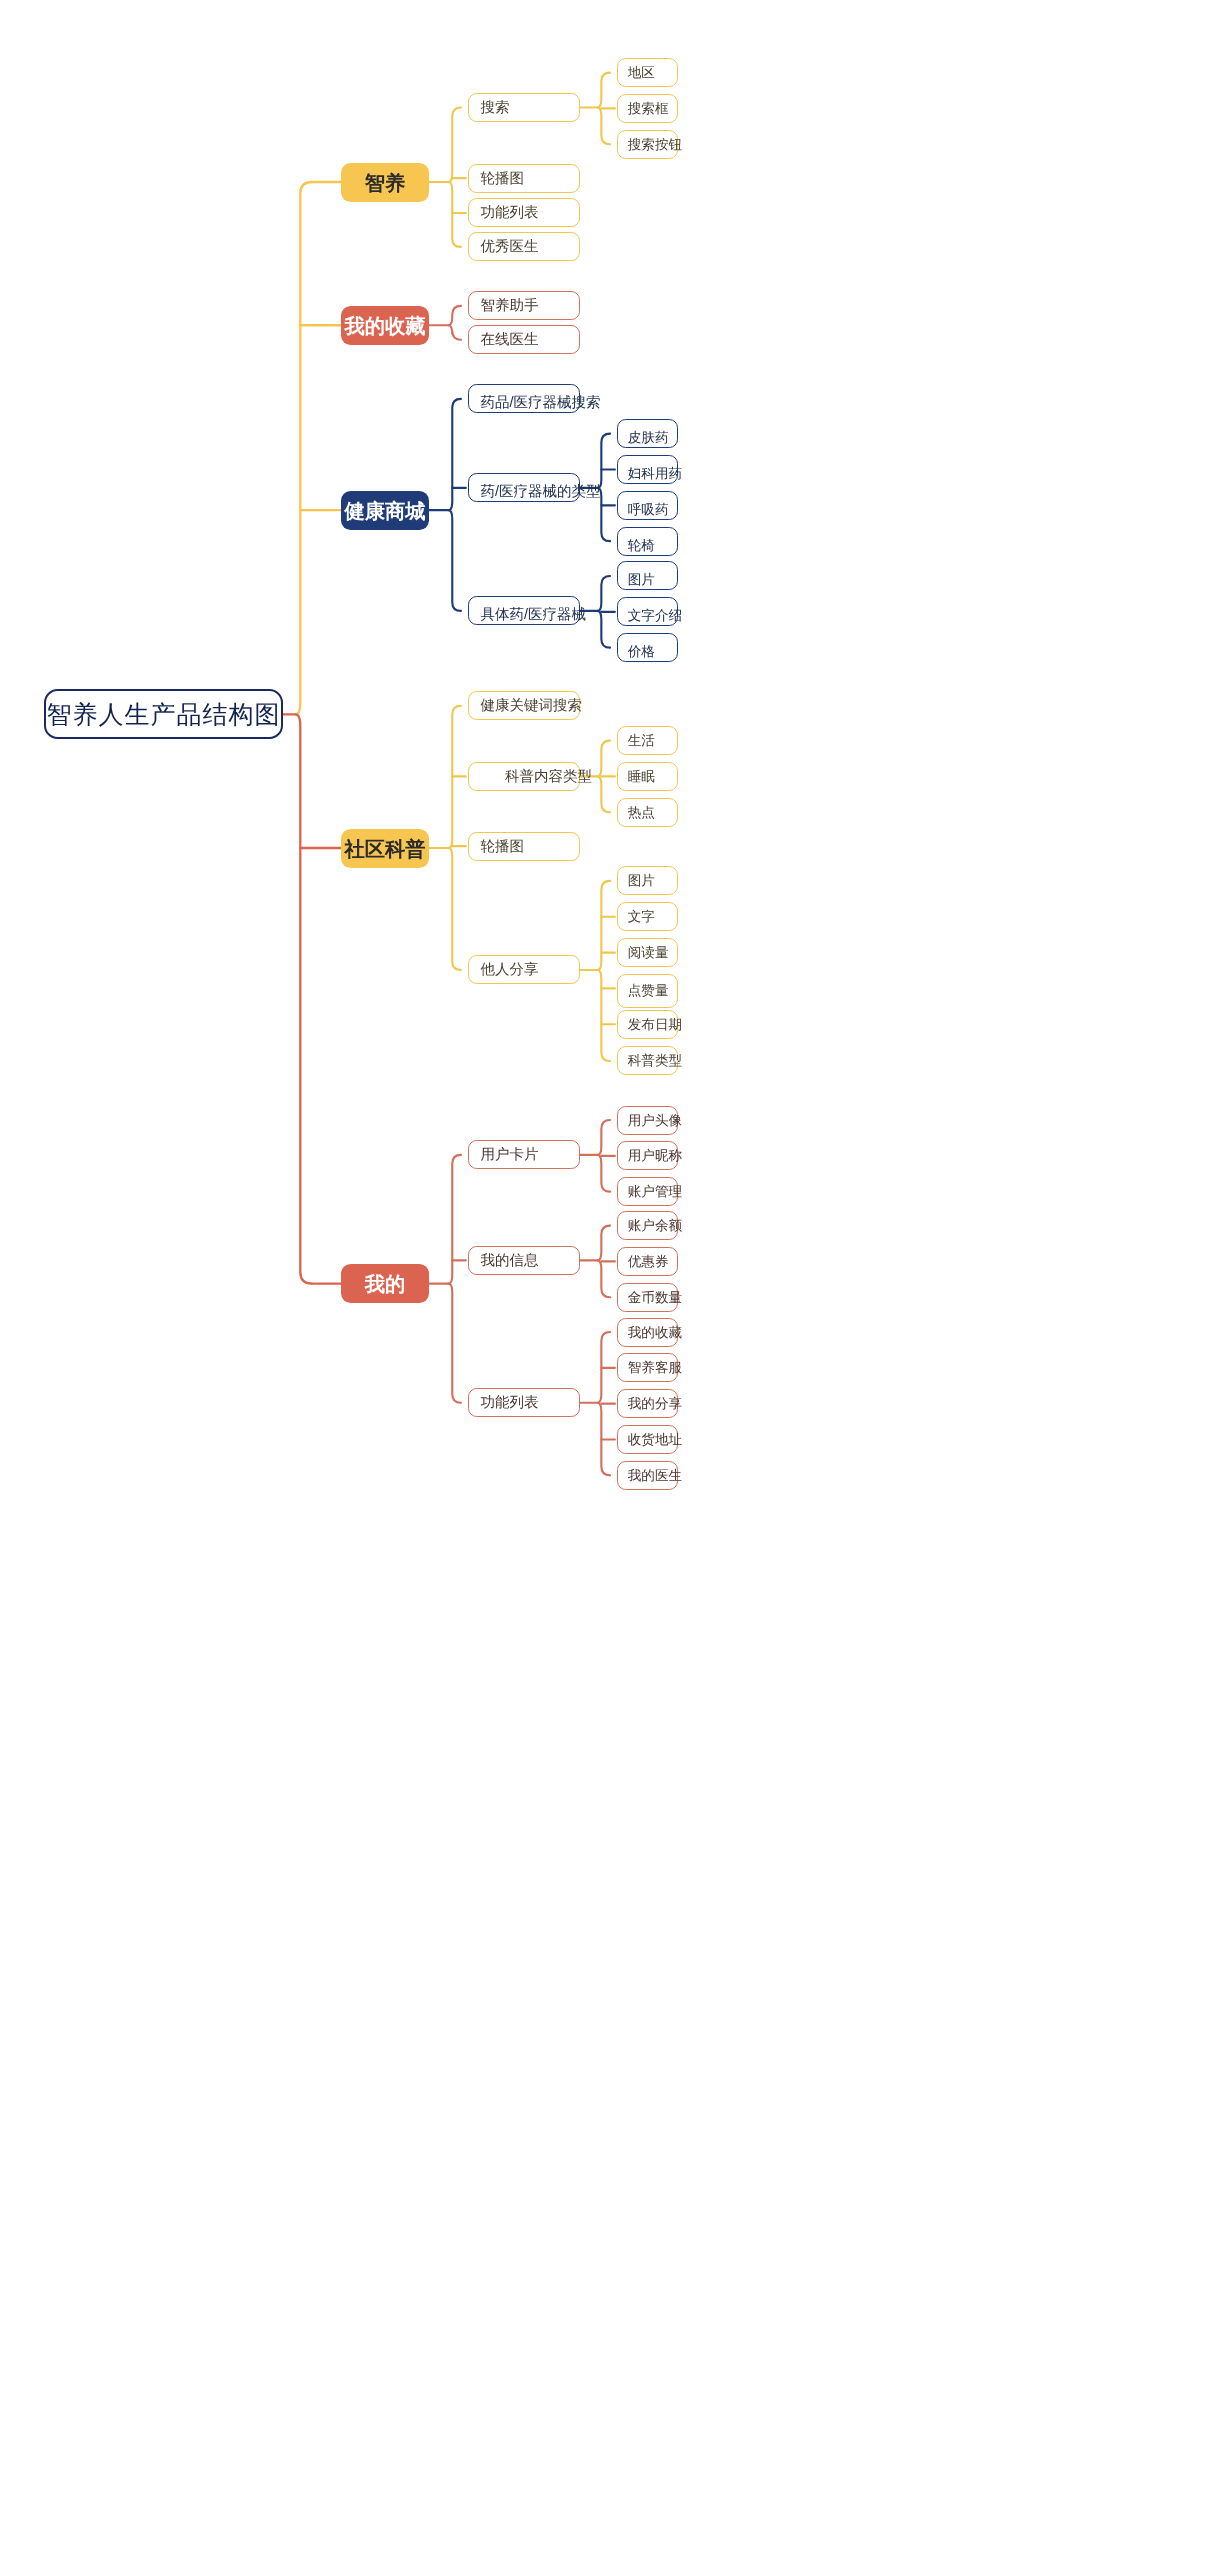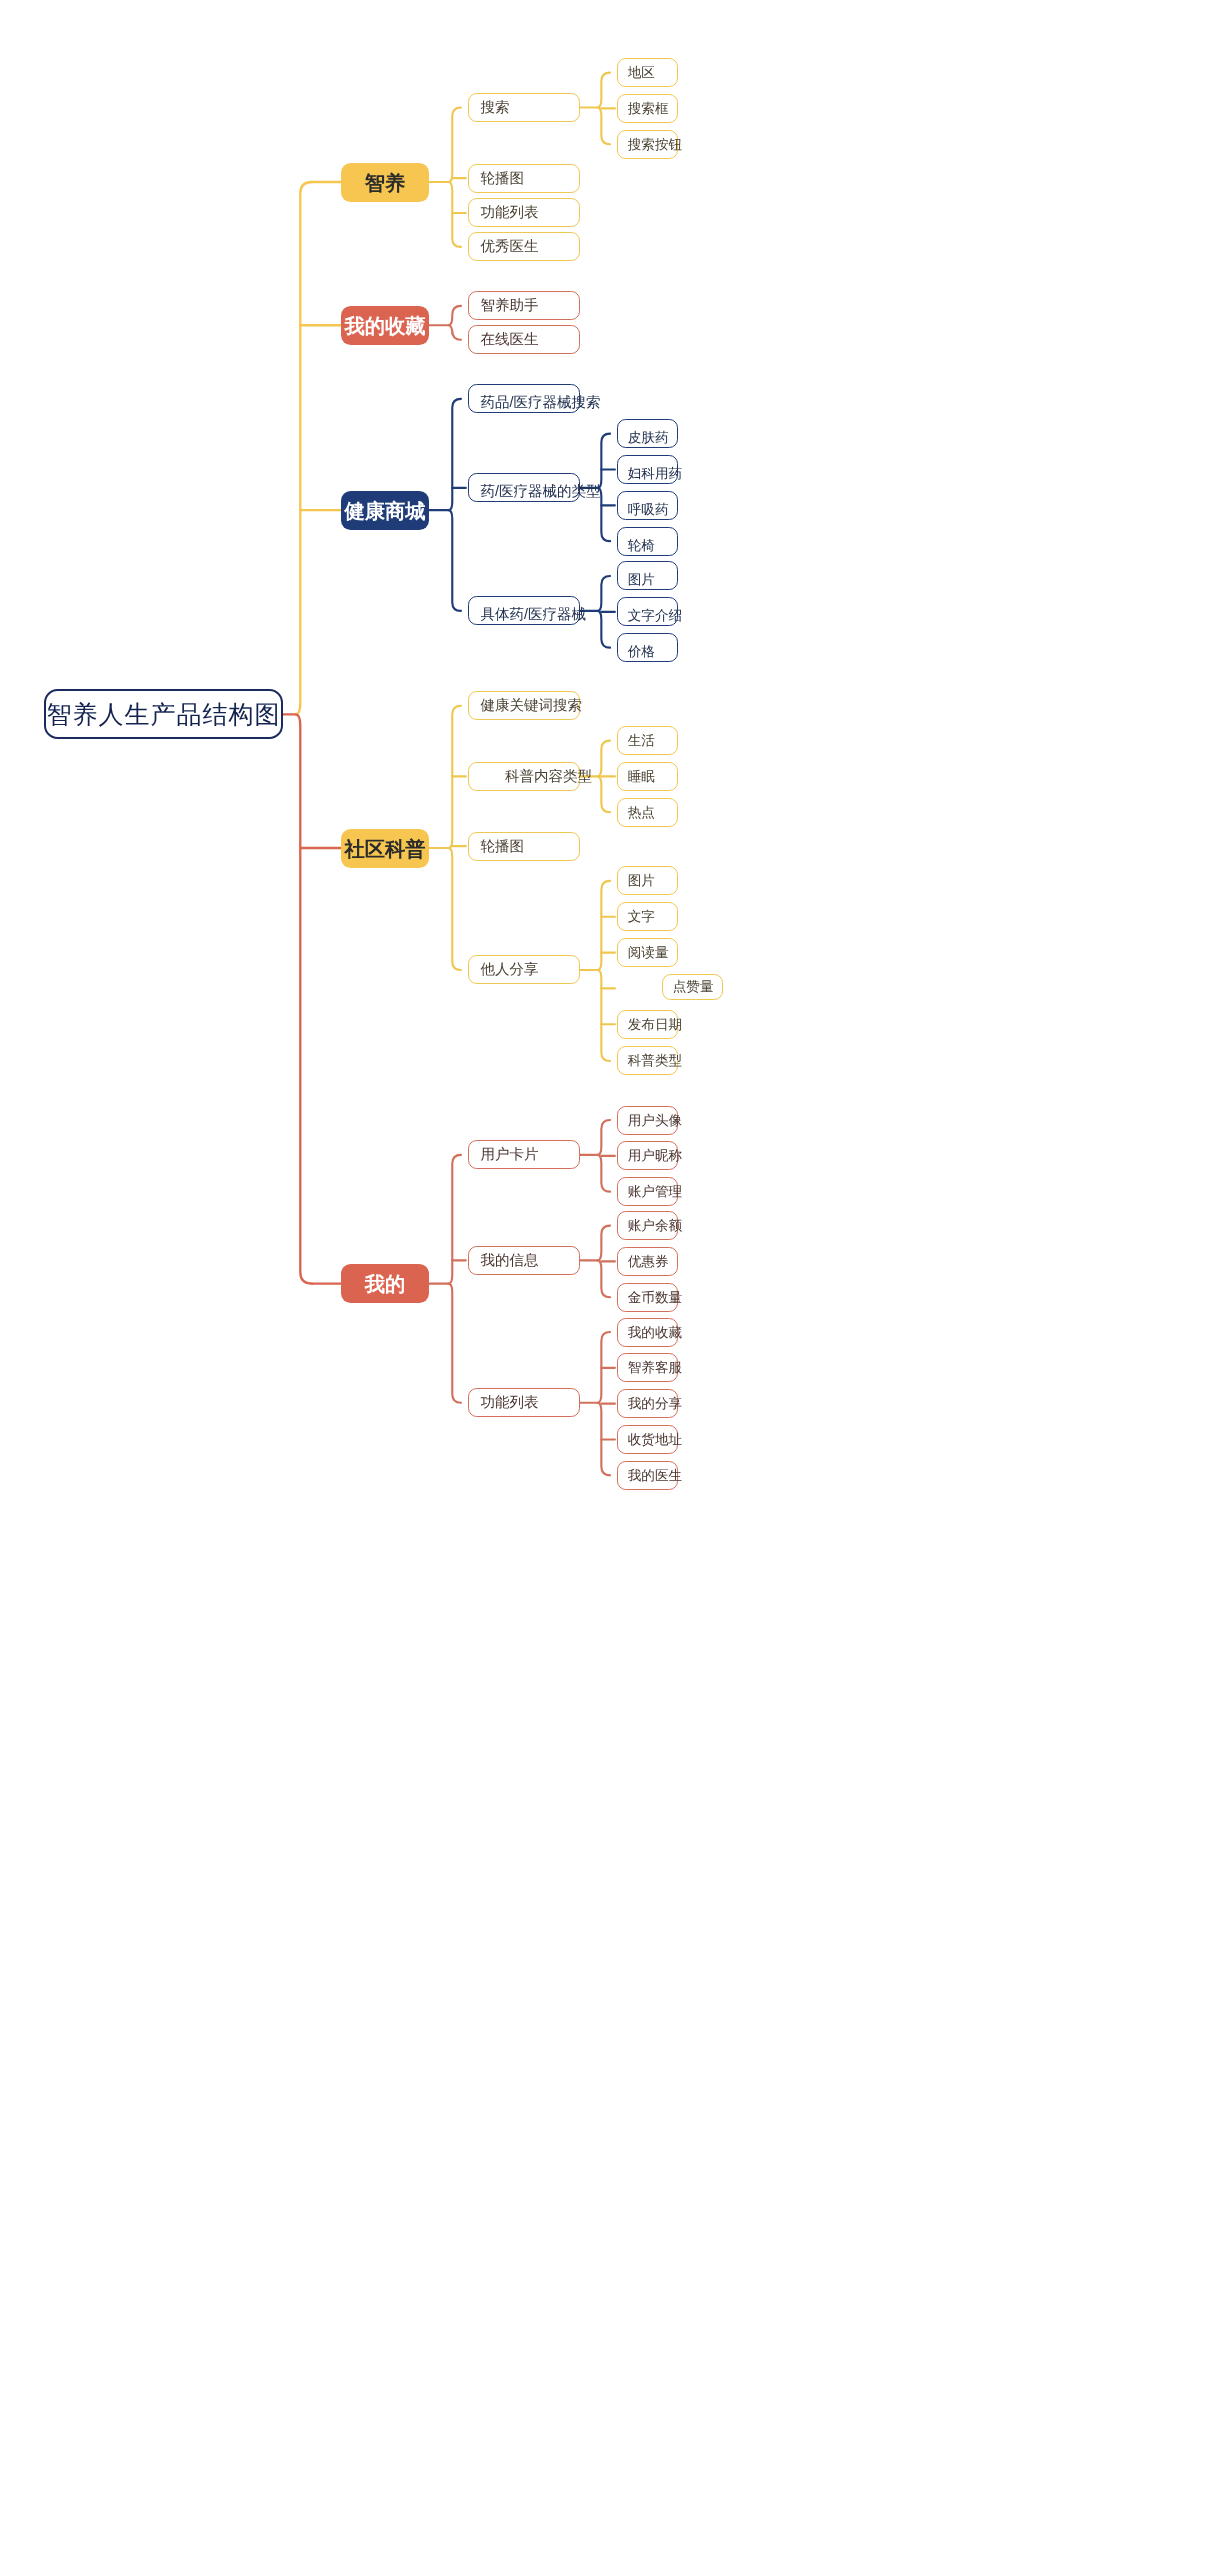--- a/index.html
+++ b/index.html
@@ -189,21 +189,21 @@
       </div>
       <div class="node ob l3 amber" style="left: 617px; top: 866px; width: 61px; height: 29px;">
         <span>图片</span>
       </div>
       <div class="node ob l3 amber" style="left: 617px; top: 902px; width: 61px; height: 29px;">
         <span>文字</span>
       </div>
       <div class="node ob l3 amber" style="left: 617px; top: 938px; width: 61px; height: 29px;">
         <span>阅读量</span>
       </div>
-      <div class="node ob l3 amber" style="left: 617px; top: 974px; width: 61px; height: 26px; margin-left: 45px;">
+      <div class="node ob l3 amber" style="left: 617px; top: 974px; width: 61px; height: 34px;">
         <span>点赞量</span>
       </div>
       <div class="node ob l3 amber" style="left: 617px; top: 1010px; width: 61px; height: 29px;">
         <span>发布日期</span>
       </div>
       <div class="node ob l3 amber" style="left: 617px; top: 1046px; width: 61px; height: 29px;">
         <span>科普类型</span>
       </div>
       <div class="node l1 red" style="left: 341px; top: 1264px; width: 88px; height: 39px;">
         <span>我的</span>

